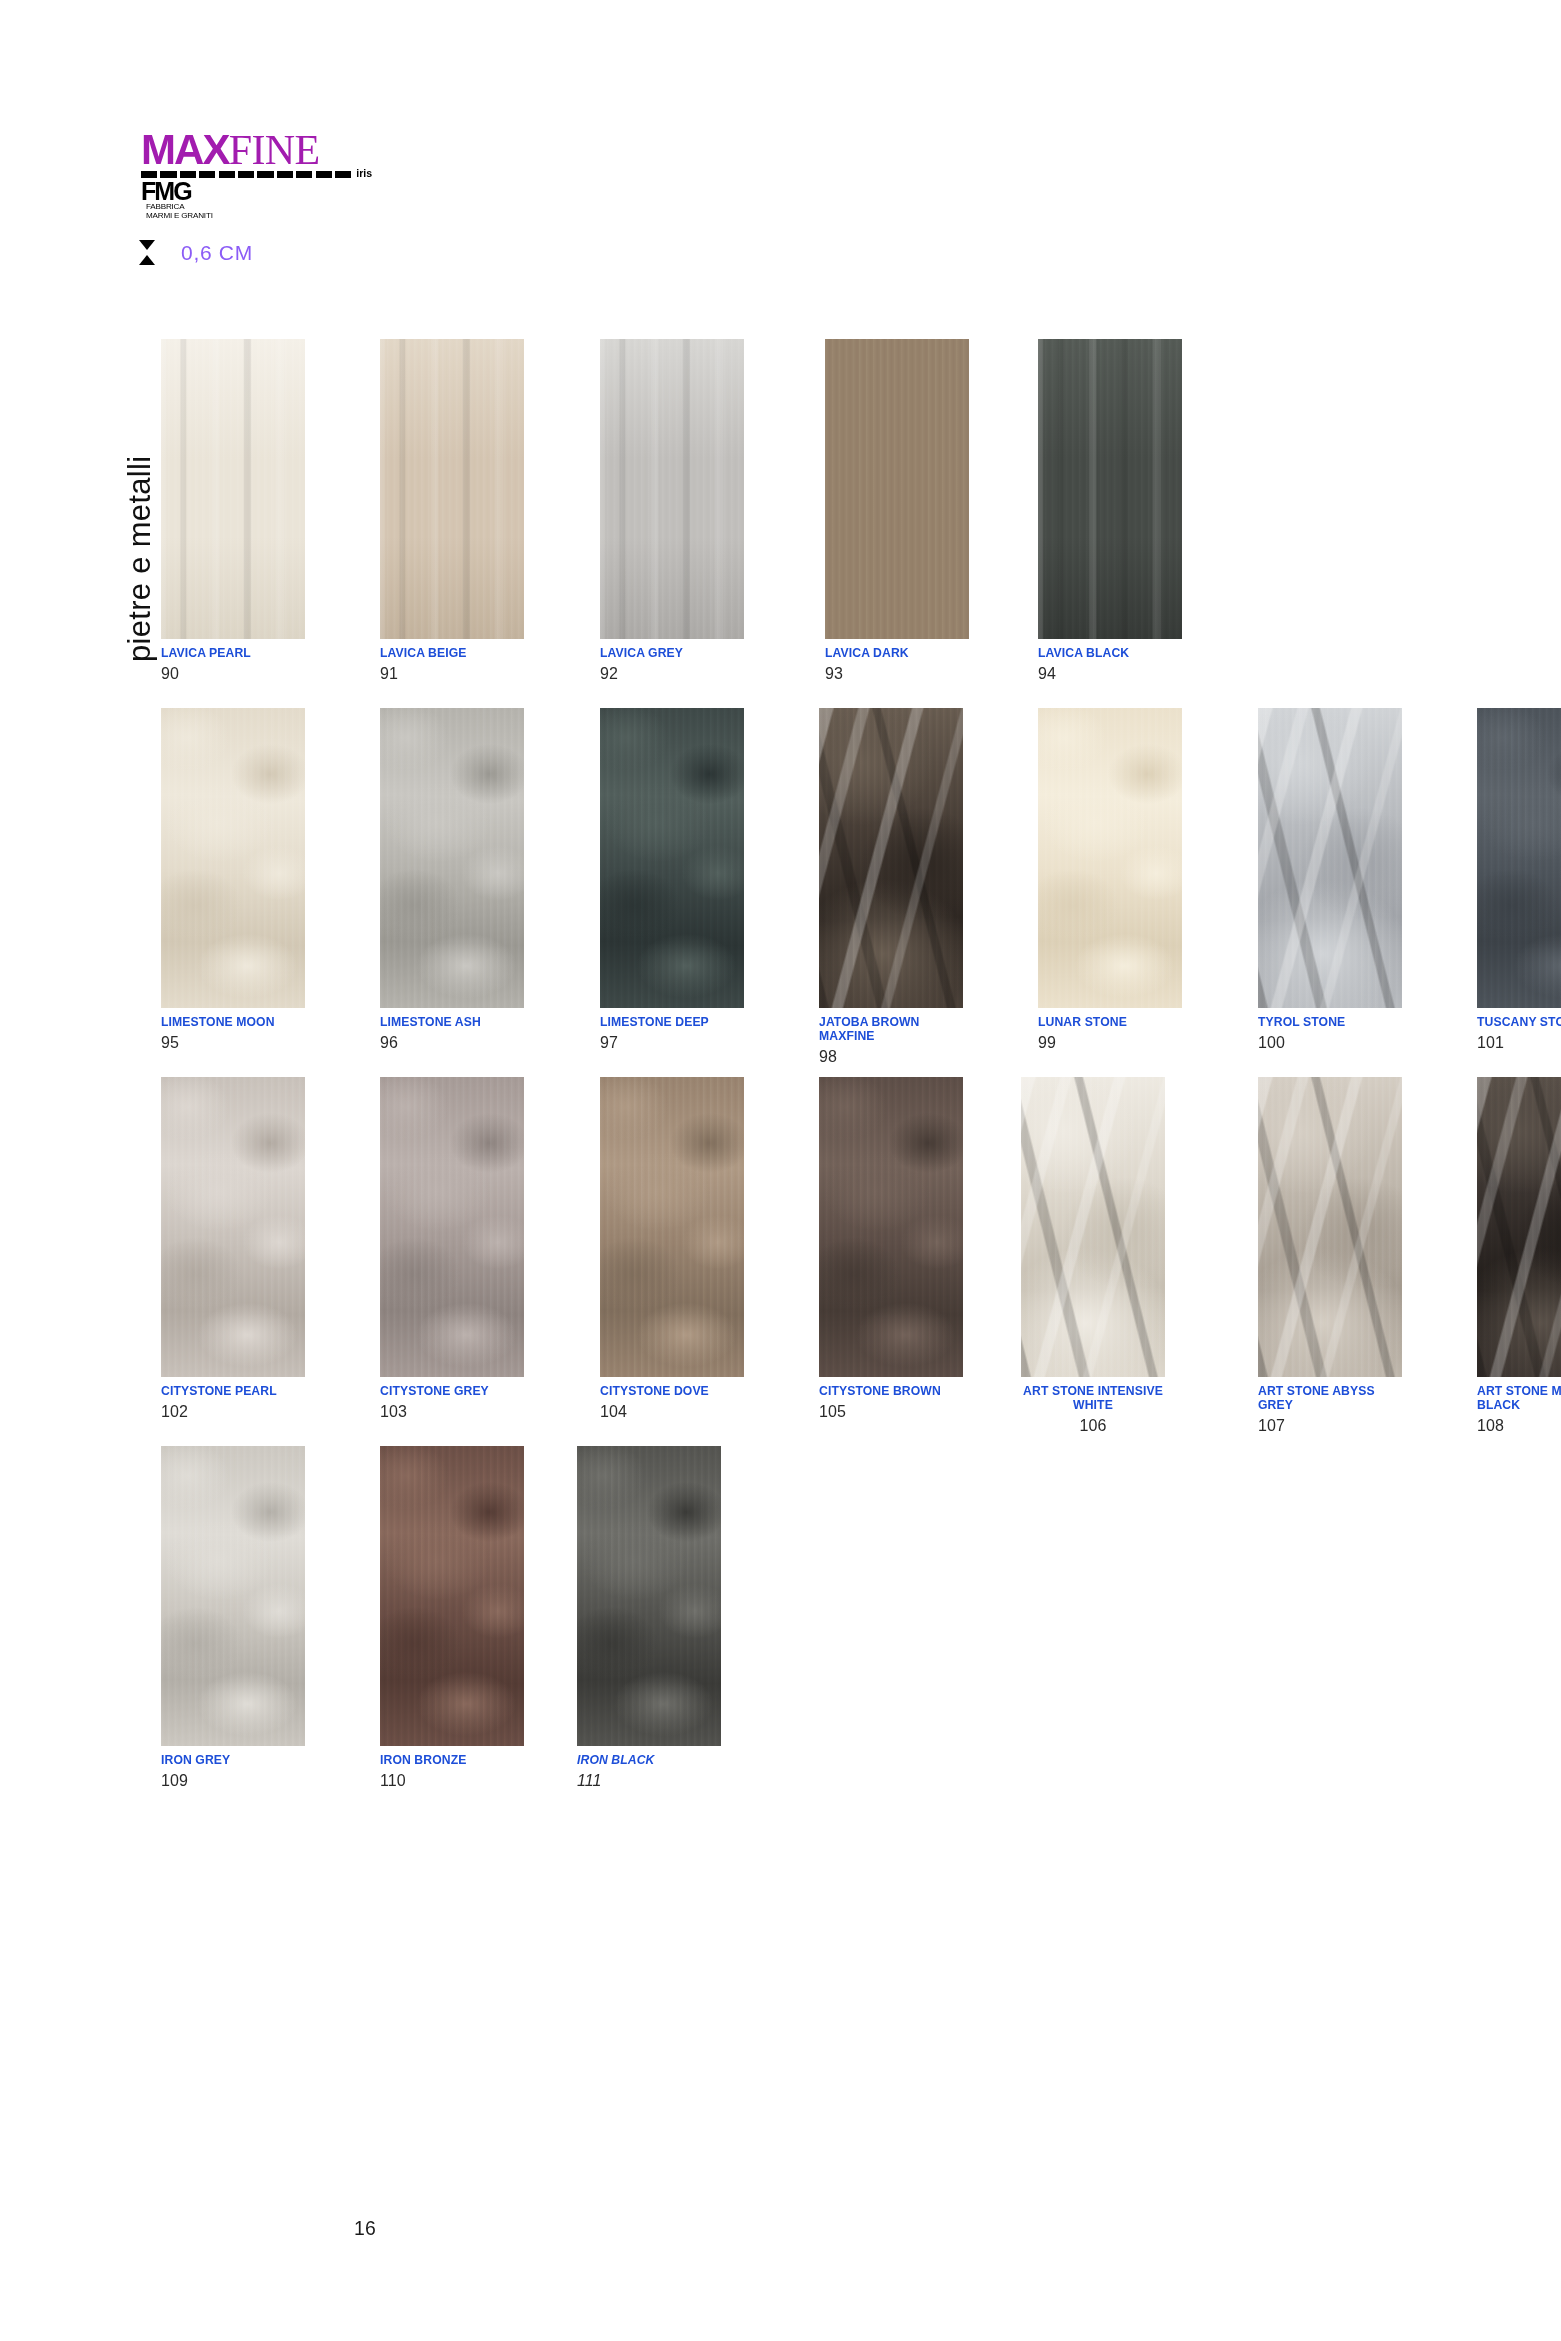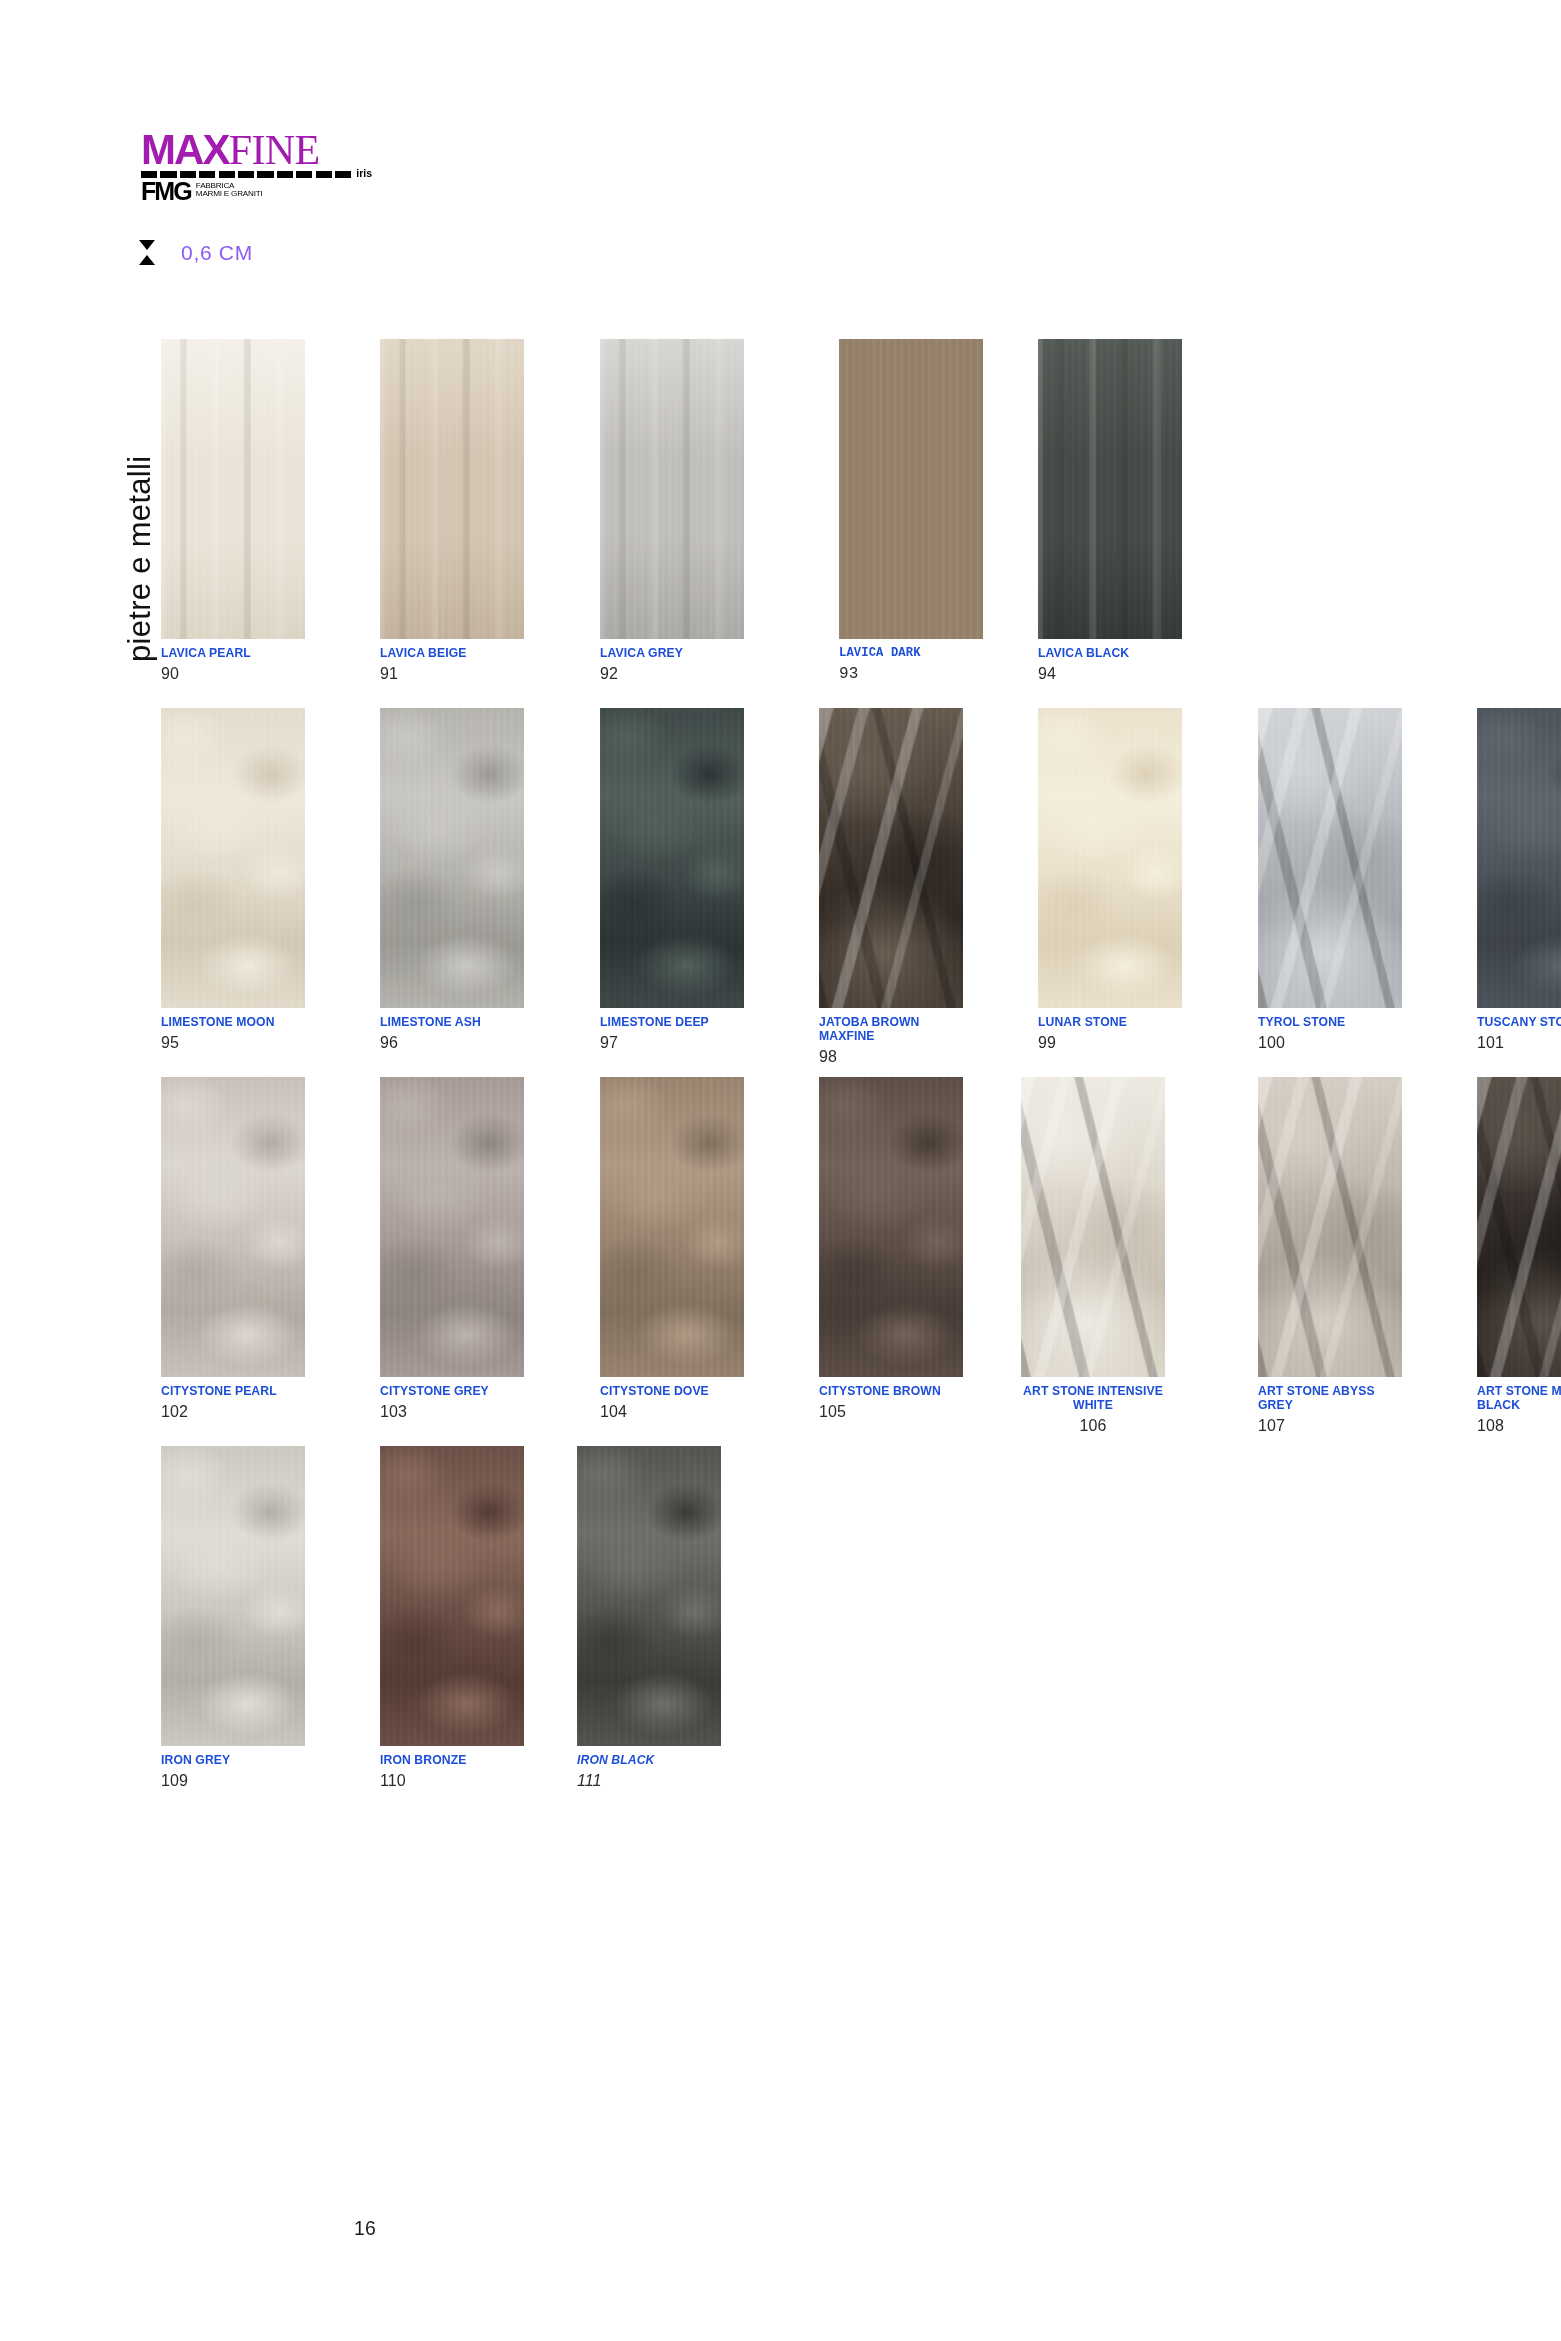--- a/index.html
+++ b/index.html
@@ -51,20 +51,21 @@
     font-size: 10.6px;
     color: #000;
     background: #fff;
     padding-left: 1.9px;
     line-height: 1;
   }
   .logo-bottom {
     display: flex;
     align-items: flex-start;
     margin-top: 3.1px;
+    flex-direction: column;
   }
   .logo-fmg {
     font-family: "Liberation Sans", sans-serif;
     font-weight: 700;
     font-size: 25px;
     line-height: 0.86;
     letter-spacing: -1.9px;
     color: #000;
   }
   .logo-fmg-sub {
@@ -237,21 +238,21 @@
         <div class="caption">LAVICA BEIGE</div>
         <div class="code">91</div>
       </div>
       <div class="cell" style="left: 439px;">
         <div class="swatch">
           <div class="tex" style="background: linear-gradient(to right, rgba(255, 255, 255, 0.14) 0px, rgba(255, 255, 255, 0.14) 3%, rgba(0, 0, 0, 0) 4%, rgba(0, 0, 0, 0) 13%, rgba(0, 0, 0, 0.07) 14%, rgba(0, 0, 0, 0.07) 17%, rgba(0, 0, 0, 0) 18%, rgba(0, 0, 0, 0) 35%, rgba(255, 255, 255, 0.12) 36%, rgba(255, 255, 255, 0.12) 40%, rgba(0, 0, 0, 0) 41%, rgba(0, 0, 0, 0) 57%, rgba(0, 0, 0, 0.08) 58%, rgba(0, 0, 0, 0.08) 62%, rgba(0, 0, 0, 0) 63%, rgba(0, 0, 0, 0) 79%, rgba(255, 255, 255, 0.1) 80%, rgba(255, 255, 255, 0.1) 85%, rgba(0, 0, 0, 0) 86%, rgba(0, 0, 0, 0) 100%), linear-gradient(rgb(216, 215, 212) 0%, rgb(194, 192, 189) 40%, rgb(194, 192, 189) 66%, rgb(173, 171, 168) 100%) rgb(194, 192, 189);"></div>
         </div>
         <div class="caption">LAVICA GREY</div>
         <div class="code">92</div>
       </div>
-      <div class="cell" style="left: 678px; font-family: Liberation Mono, monospace;">
+      <div class="cell" style="left: 664px;">
         <div class="swatch">
           <div class="tex" style="background-color: rgb(151, 131, 108);"></div>
         </div>
         <div class="caption">LAVICA DARK</div>
         <div class="code">93</div>
       </div>
       <div class="cell" style="left: 877px;">
         <div class="swatch">
           <div class="tex" style="background: linear-gradient(to right, rgba(255, 255, 255, 0.14) 0px, rgba(255, 255, 255, 0.14) 3%, rgba(0, 0, 0, 0) 4%, rgba(0, 0, 0, 0) 13%, rgba(0, 0, 0, 0.07) 14%, rgba(0, 0, 0, 0.07) 17%, rgba(0, 0, 0, 0) 18%, rgba(0, 0, 0, 0) 35%, rgba(255, 255, 255, 0.12) 36%, rgba(255, 255, 255, 0.12) 40%, rgba(0, 0, 0, 0) 41%, rgba(0, 0, 0, 0) 57%, rgba(0, 0, 0, 0.08) 58%, rgba(0, 0, 0, 0.08) 62%, rgba(0, 0, 0, 0) 63%, rgba(0, 0, 0, 0) 79%, rgba(255, 255, 255, 0.1) 80%, rgba(255, 255, 255, 0.1) 85%, rgba(0, 0, 0, 0) 86%, rgba(0, 0, 0, 0) 100%), linear-gradient(rgb(86, 92, 87) 0%, rgb(71, 76, 72) 40%, rgb(71, 76, 72) 66%, rgb(55, 59, 56) 100%) rgb(71, 76, 72);"></div>
         </div>

